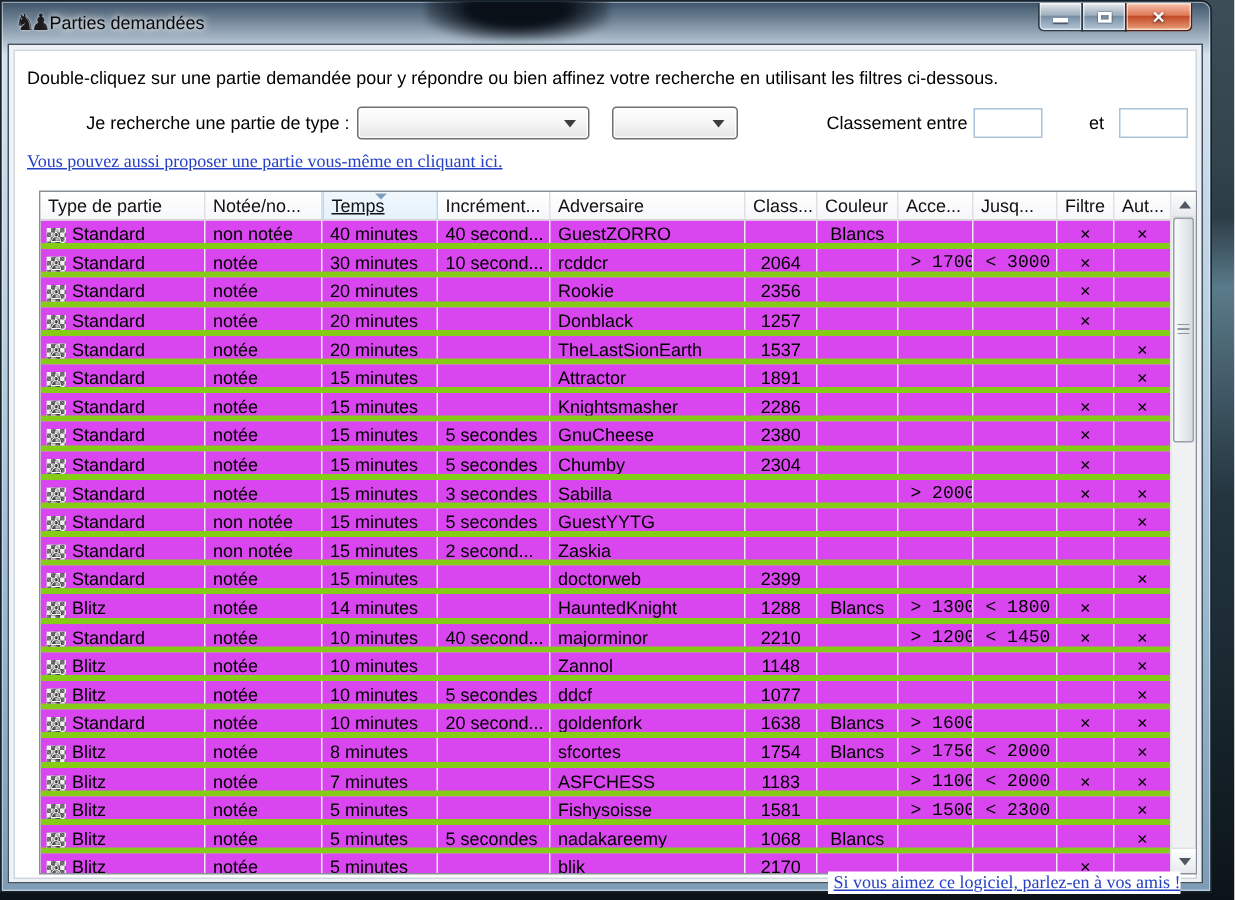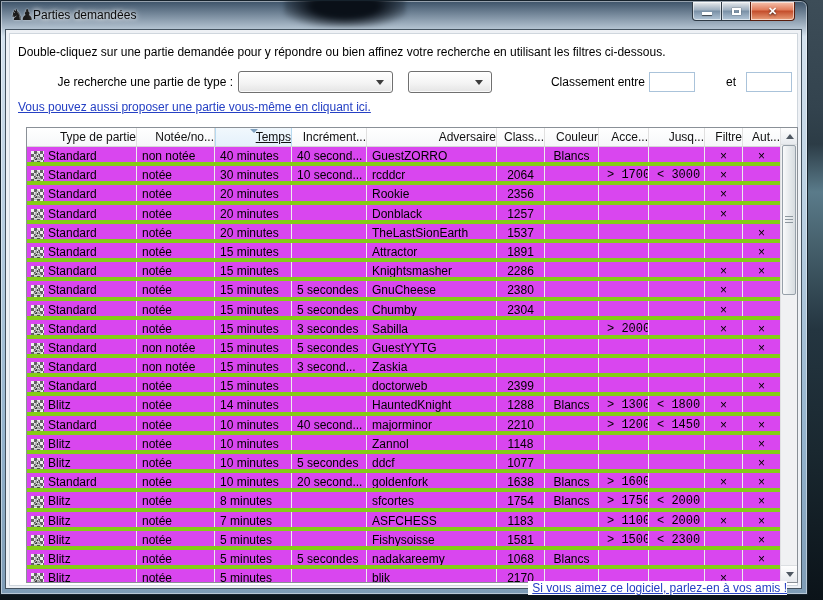--- a/index.html
+++ b/index.html
@@ -49,29 +49,29 @@
     background:linear-gradient(180deg,#ffffff,#f4f4f4 55%,#e4e4e4); box-shadow:inset 0 0 0 1px rgba(255,255,255,.8); }
   #combo-type { left:228px; top:37px; width:155px; }
   #combo-type2 { left:398px; top:37px; width:84px; }
   .combo-arrow { position:absolute; right:8px; top:8px; width:0; height:0;
     border-left:4px solid transparent; border-right:4px solid transparent; border-top:5px solid #3c3c3c; }
 
   .numinput { position:absolute; width:46px; height:20px; border:1px solid #aac3da; background:#fff; font-size:12px; padding:0 3px; }
   #classement-min { left:639px; top:38px; }
   #classement-max { left:736px; top:38px; }
 
-  a.link { color:#2540c4; text-decoration:underline; font-size:12px; cursor:pointer; white-space:nowrap; }
+  a.link { color:#2540c4; text-decoration:underline; font-size:12px; cursor:pointer; white-space:nowrap;font-family:Liberation Serif, serif; }
   #propose-link { position:absolute; left:8px; top:66px; }
   #footer-link { position:absolute; right:10px; top:547px; z-index:5; background:#fff; padding-left:4px; }
 
   
   #table { position:absolute; left:16px; top:93px; width:772px; height:456px; border:1px solid #8a9097; background:#fff; overflow:hidden; }
   .grid { display:grid; grid-template-columns:110px 78px 77px 75px 130px 48px 54px 50px 56px 38px 38px; }
   #thead { height:19px; background:linear-gradient(180deg,#ffffff,#f6f7f9); border-bottom:1px solid #d5d5d5; }
-  .hcell { position:relative; font-size:12px; color:#111; padding:2px 0 0 5px; border-right:1px solid #e0e0e0; white-space:nowrap; overflow:hidden;text-align:right; }
+  .hcell { position:relative; font-size:12px; color:#111; padding:2px 0 0 5px; border-right:1px solid #e0e0e0; white-space:nowrap; overflow:hidden; }
   .hcell.sorted { background:linear-gradient(180deg,#f1f8fd,#e4f1fb); border-left:1px solid #b6d9f0; border-right:1px solid #b6d9f0;text-decoration:underline; }
   .sort-arrow { position:absolute; top:1px; left:50%; transform:translateX(-50%); width:0; height:0;
     border-left:4px solid transparent; border-right:4px solid transparent; border-top:4px solid #7e9fbe; }
 
   #tbody { position:absolute; left:0; top:19px; width:755px; height:437px; overflow:hidden; }
   .trow { height:19.2px; border-bottom:4px solid #84cc16; background:#d946ef; }
   .tcell { font-size:12px; color:#000; border-right:1px solid #ececec; white-space:nowrap; overflow:hidden; padding-top:2px; }
   .c0 { padding-left:4px; } .c1,.c2,.c3,.c4 { padding-left:5px; }
   .c5,.c6,.c9,.c10 { text-align:center; }
   .c7,.c8 { padding-left:8px;font-family:Liberation Mono, monospace; }
@@ -293,21 +293,21 @@
                 <div class="tcell c6"></div>
                 <div class="tcell c7"></div>
                 <div class="tcell c8"></div>
                 <div class="tcell c9"></div>
                 <div class="tcell c10">×</div>
               </div>
               <div class="trow grid">
                 <div class="tcell c0"><span class="piece">♙</span><span>Standard</span></div>
                 <div class="tcell c1">non notée</div>
                 <div class="tcell c2">15 minutes</div>
-                <div class="tcell c3">3 second...</div>
+                <div class="tcell c3">2 second...</div>
                 <div class="tcell c4">Zaskia</div>
                 <div class="tcell c5"></div>
                 <div class="tcell c6"></div>
                 <div class="tcell c7"></div>
                 <div class="tcell c8"></div>
                 <div class="tcell c9"></div>
                 <div class="tcell c10"></div>
               </div>
               <div class="trow grid">
                 <div class="tcell c0"><span class="piece">♙</span><span>Standard</span></div>

